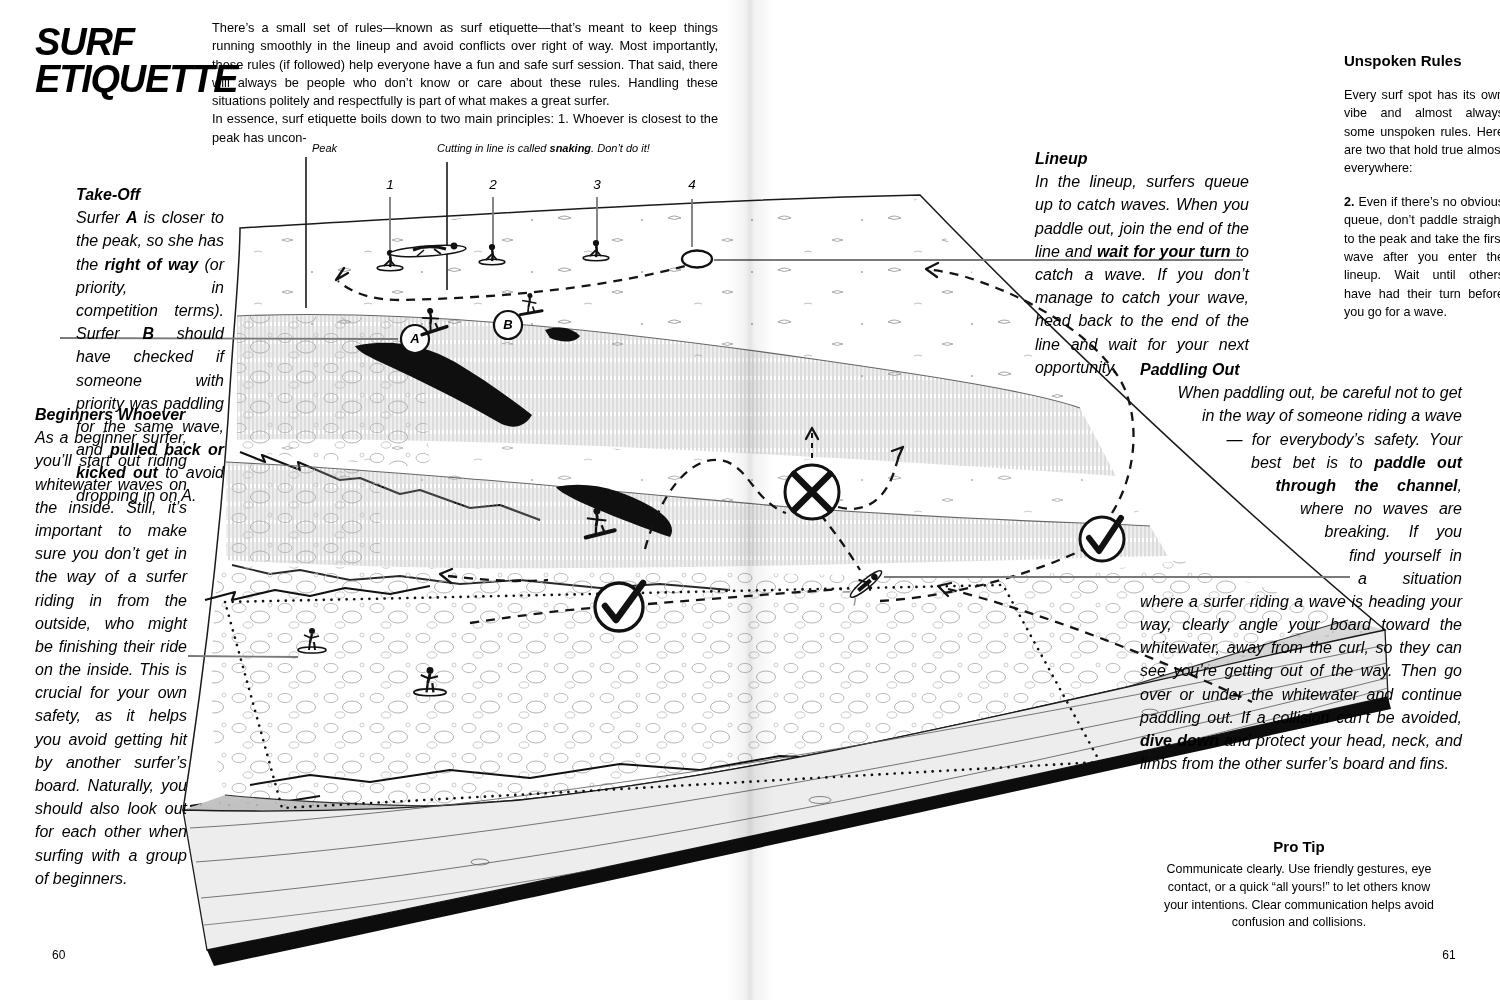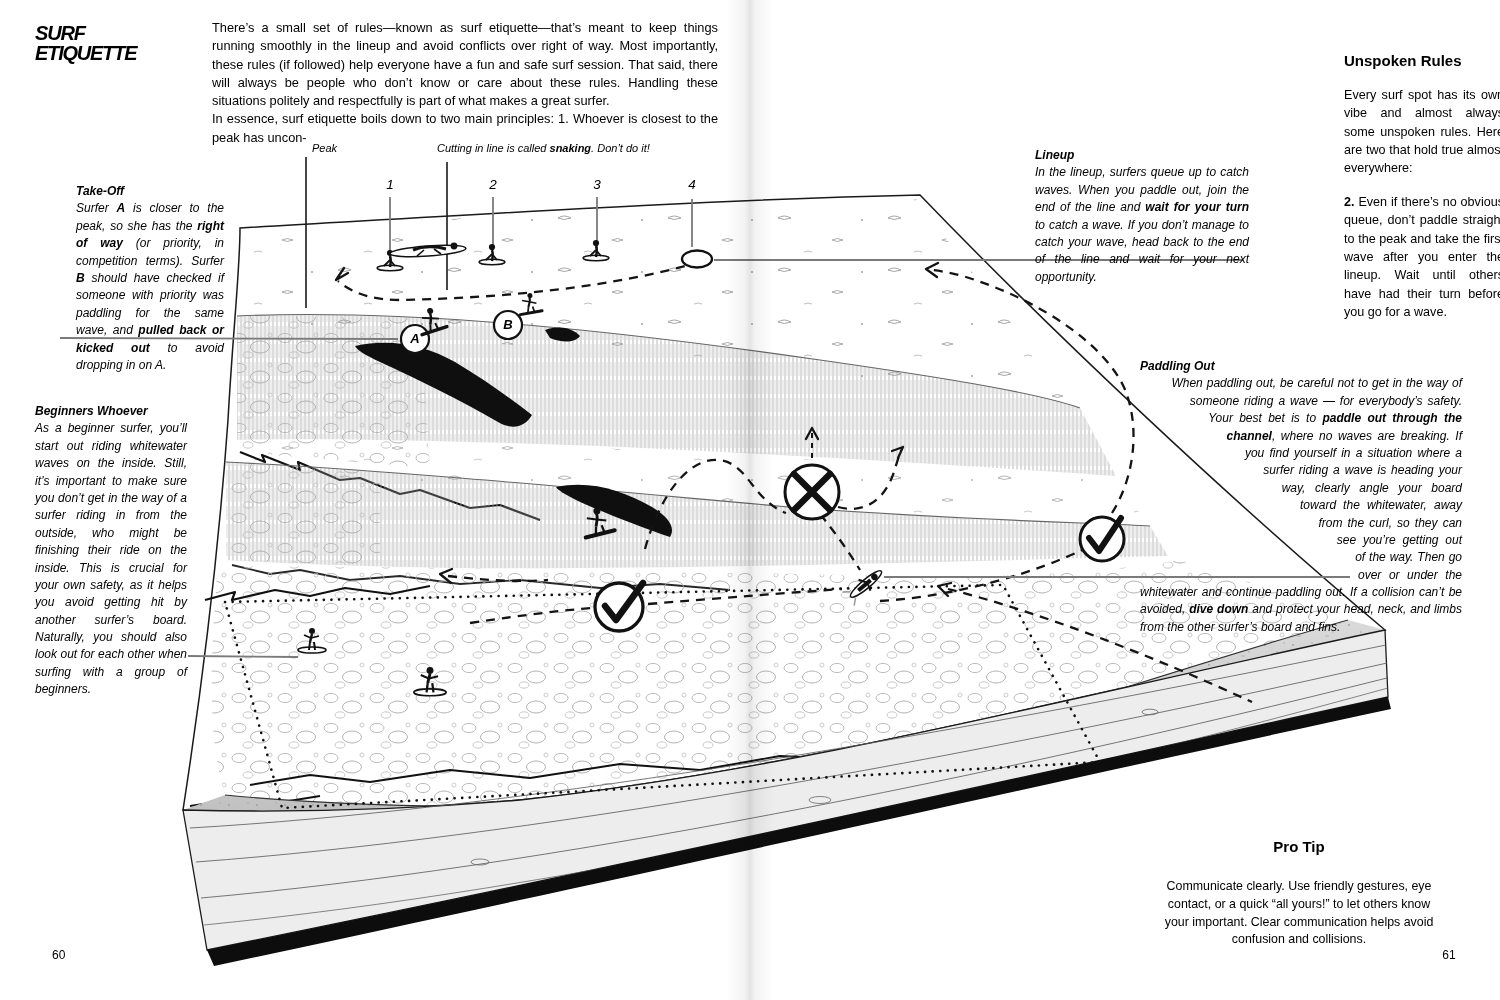--- a/index.html
+++ b/index.html
@@ -2,37 +2,37 @@
 <html><head>
 <meta charset="utf-8">
 <style>
   html,body{margin:0;padding:0;background:#888;}
   .page{position:relative;width:1500px;height:1000px;background:#ffffff;overflow:hidden;
         font-family:"Liberation Sans", sans-serif;color:#000;}
   .abs{position:absolute;}
   svg{display:block;}
 
   
-  .title{left:35px;top:24px;font-size:20px;font-weight:700;font-style:italic;
+  .title{left:35px;top:24px;font-size:38px;font-weight:700;font-style:italic;
          line-height:0.98;letter-spacing:-1.2px;}
   .intro{left:200px;top:19px;width:506px;font-size:12.8px;line-height:1.43;text-align:justify;margin-left:12px;}
   .intro-cont{left:30px;top:104px;width:678px;font-size:12.8px;line-height:1.43;}
-  .cap{font-style:italic;font-size:12px;line-height:1.45;text-align:justify;}
+  .cap{font-style:italic;font-size:16px;line-height:1.45;text-align:justify;}
   .cap .cap-title{font-weight:700;}
   .takeoff{left:76px;top:183px;width:148px;}
   .beginners{left:35px;top:403px;width:152px;}
   .lineupnote{left:1035px;top:147px;width:214px;}
   .paddling{left:1140px;top:358px;width:322px;}
   .pad-float{float:left;width:218px;height:194px;
              shape-outside:polygon(0 0, 6% 0, 100% 100%, 0 100%);}
   .unspoken{left:1303px;top:50px;width:160px;font-size:12.6px;line-height:1.46;text-align:justify;margin-left:41px;}
   .unspoken .sec-title{font-size:15px;font-weight:700;margin-bottom:14px;text-align:left;}
   .unspoken p{margin:0 0 15px 0;}
   .protip{left:1163px;top:836px;width:272px;font-size:12.4px;line-height:1.42;text-align:center;}
-  .protip .sec-title{font-size:15px;font-weight:700;margin-bottom:21px;}
+  .protip .sec-title{font-size:15px;font-weight:700;margin-bottom:4px;}
   .pagenum{font-size:12px;}
   .fig-label{font-style:italic;font-size:11px;white-space:nowrap;}
   .qnum{font-style:italic;font-size:13.5px;width:18px;text-align:center;}
   .ab{font-style:italic;font-size:13px;font-weight:700;width:20px;text-align:center;}
   .gutter{left:726px;top:0;width:48px;height:1000px;pointer-events:none;
           background:linear-gradient(90deg,rgba(0,0,0,0) 0%,rgba(0,0,0,0.05) 40%,
                      rgba(0,0,0,0.11) 50%,rgba(0,0,0,0.05) 60%,rgba(0,0,0,0) 100%);}
   b{font-weight:700;}
 </style>
 </head>
@@ -266,21 +266,21 @@
   </div>
 
   <div class="abs unspoken">
     <div class="sec-title">Unspoken Rules</div>
     <p>Every surf spot has its own vibe and almost always some unspoken rules. Here are two that hold true almost everywhere:</p>
     <p><b>2.</b> Even if there’s no obvious queue, don’t paddle straight to the peak and take the first wave after you enter the lineup. Wait until others have had their turn before you go for a wave.</p>
   </div>
 
   <div class="abs protip">
     <div class="sec-title">Pro Tip</div>
-    <div>Communicate clearly. Use friendly gestures, eye contact, or a quick “all yours!” to let others know your important. Clear communication helps avoid confusion and collisions.</div>
+    <div>Communicate clearly. Use friendly gestures, eye contact, or a quick “all yours!” to let others know your intentions. Clear communication helps avoid confusion and collisions.</div>
   </div>
 
   <div class="abs fig-label" style="left:312px;top:142px">Peak</div>
   <div class="abs fig-label" style="left:437px;top:142px">Cutting in line is called <b>snaking</b>. Don’t do it!</div>
   <div class="abs qnum" style="left:381px;top:177px">1</div>
   <div class="abs qnum" style="left:484px;top:177px">2</div>
   <div class="abs qnum" style="left:588px;top:177px">3</div>
   <div class="abs qnum" style="left:683px;top:177px">4</div>
   <div class="abs ab" style="left:405px;top:331px">A</div>
   <div class="abs ab" style="left:498px;top:317px">B</div>

